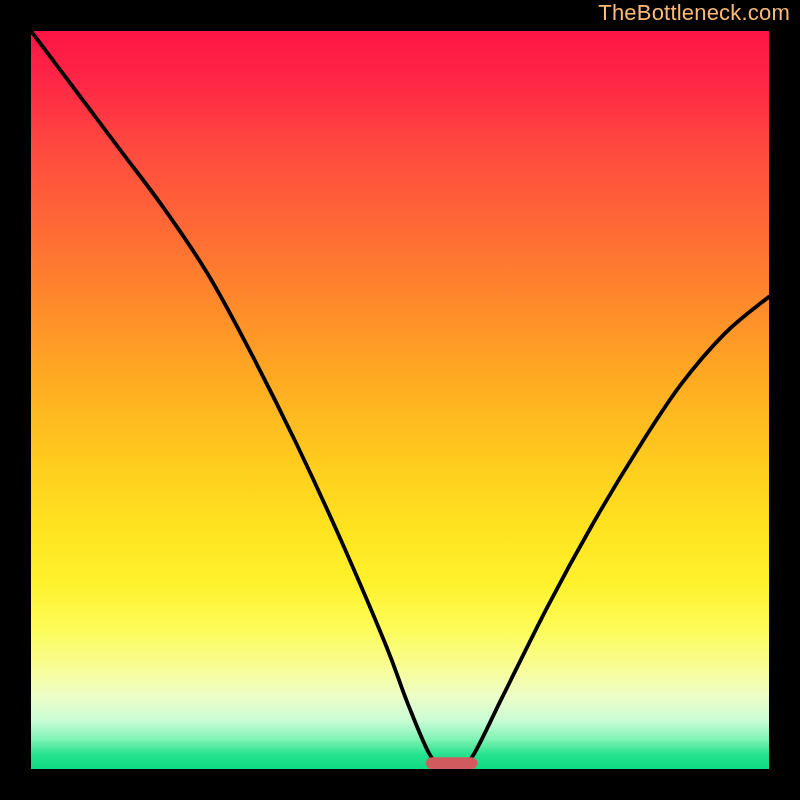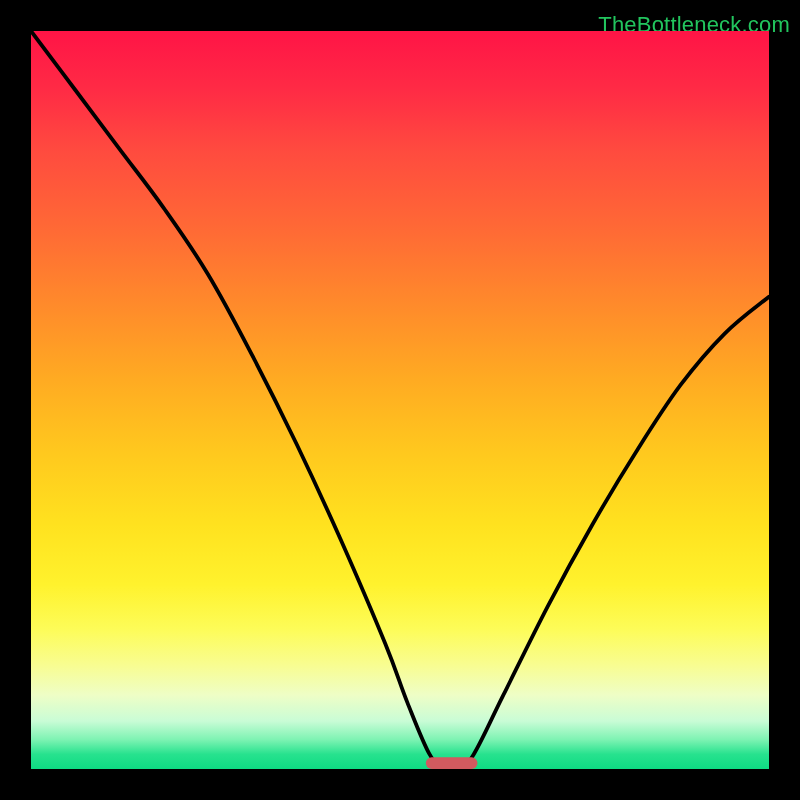--- a/index.html
+++ b/index.html
@@ -45,23 +45,23 @@
   }
   .plot svg {
     position: absolute;
     inset: 0;
     width: 100%;
     height: 100%;
     display: block;
   }
   .watermark {
     position: absolute;
-    top: 12px;
+    top: 0;
     right: 10px;
-    color: #22c55e;
+    color: #fdba74;
     font-size: 22px;
     font-weight: 500;
     letter-spacing: 0.2px;
     user-select: none;
   }
 </style>
 </head>
 <body>
 
 <div class="frame">

